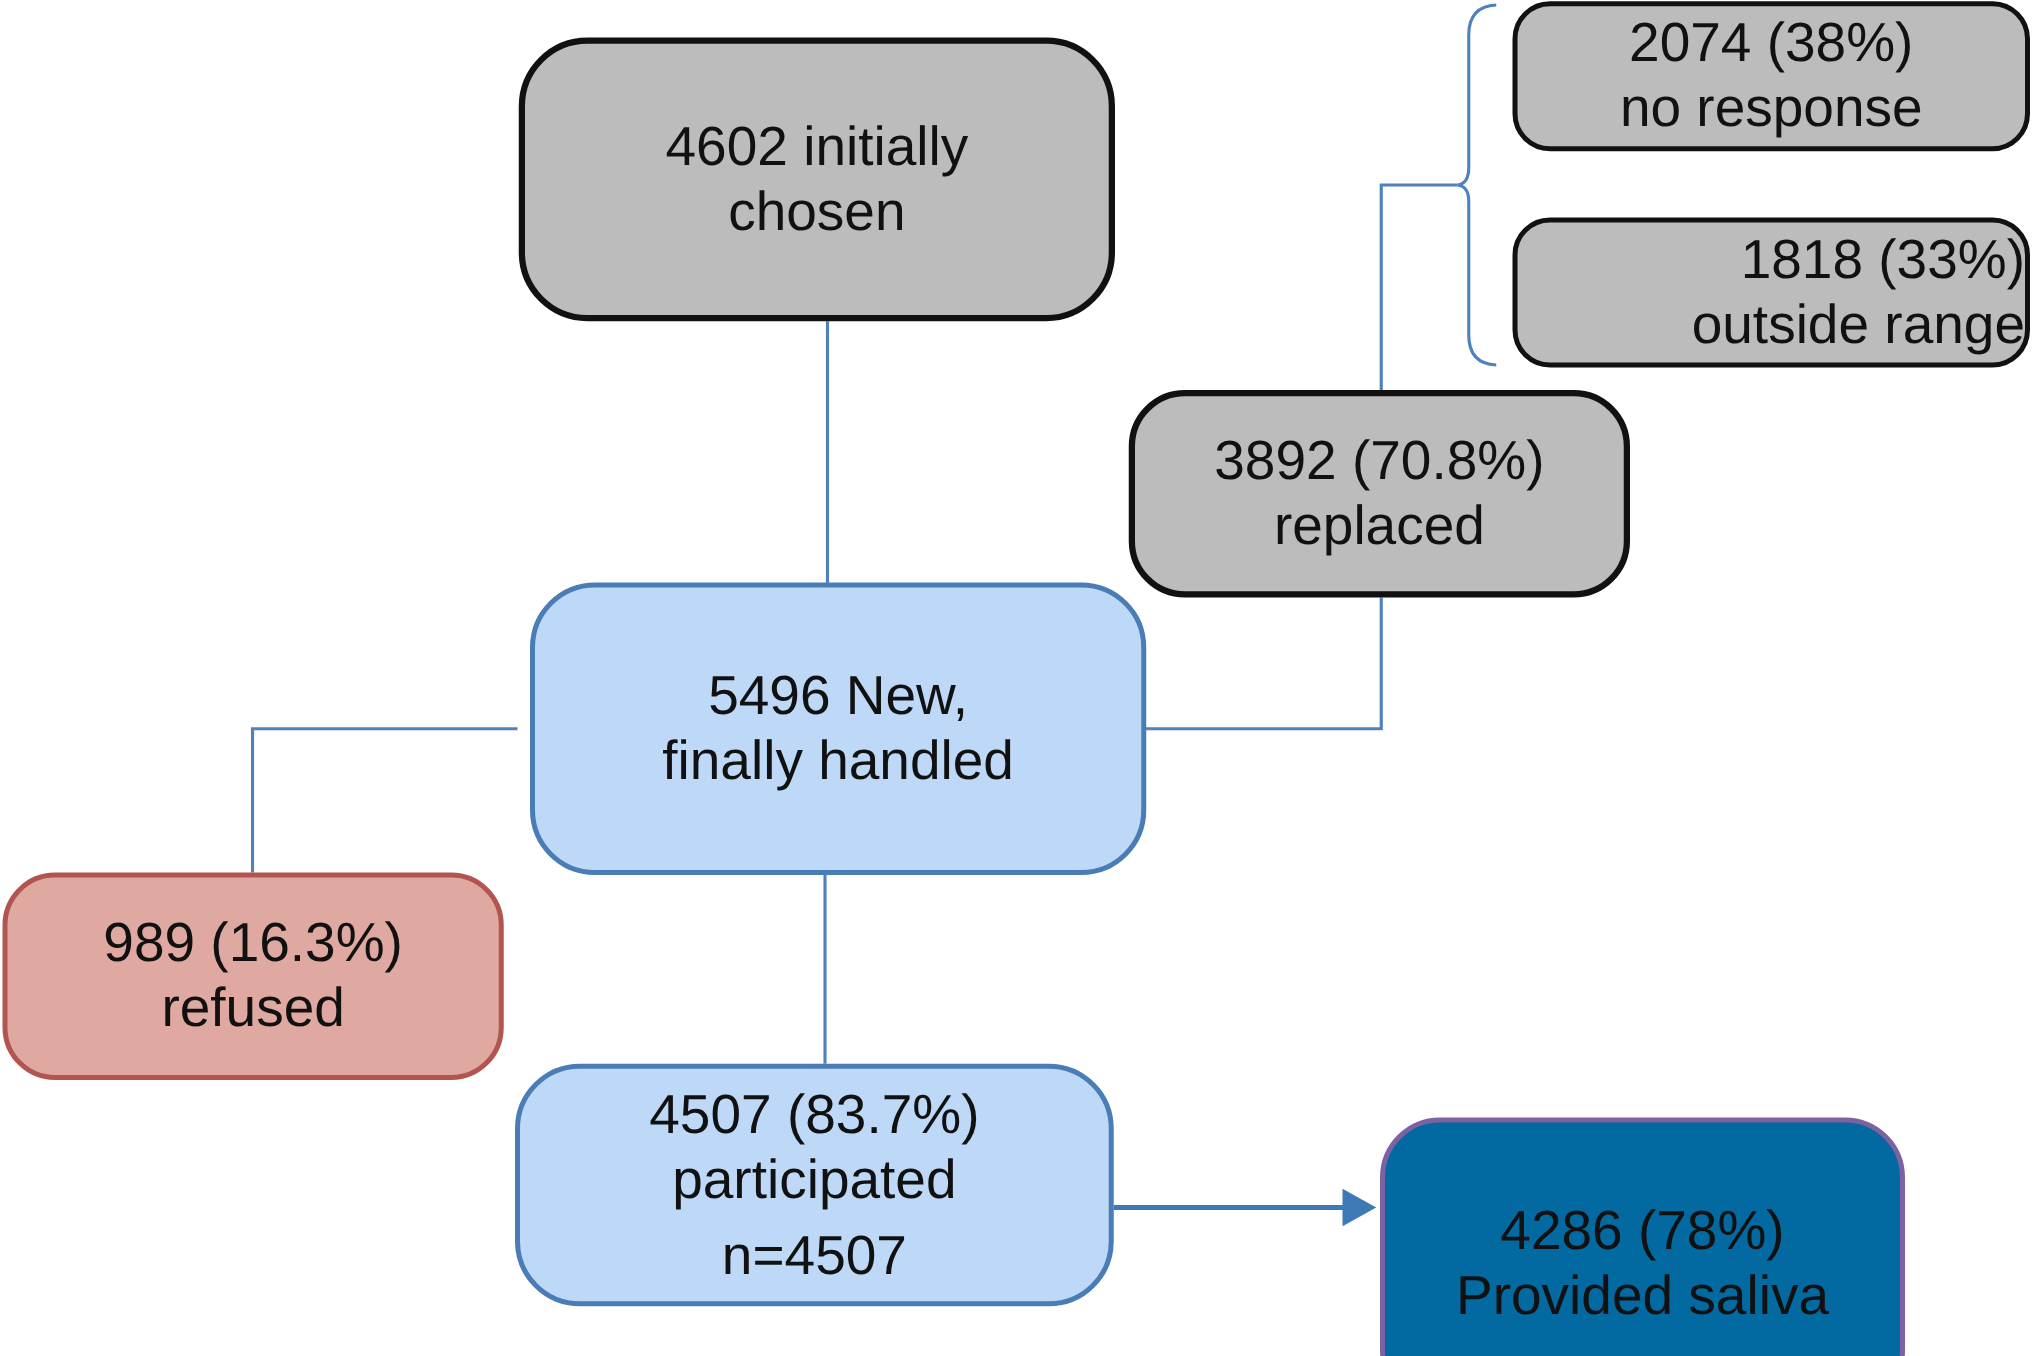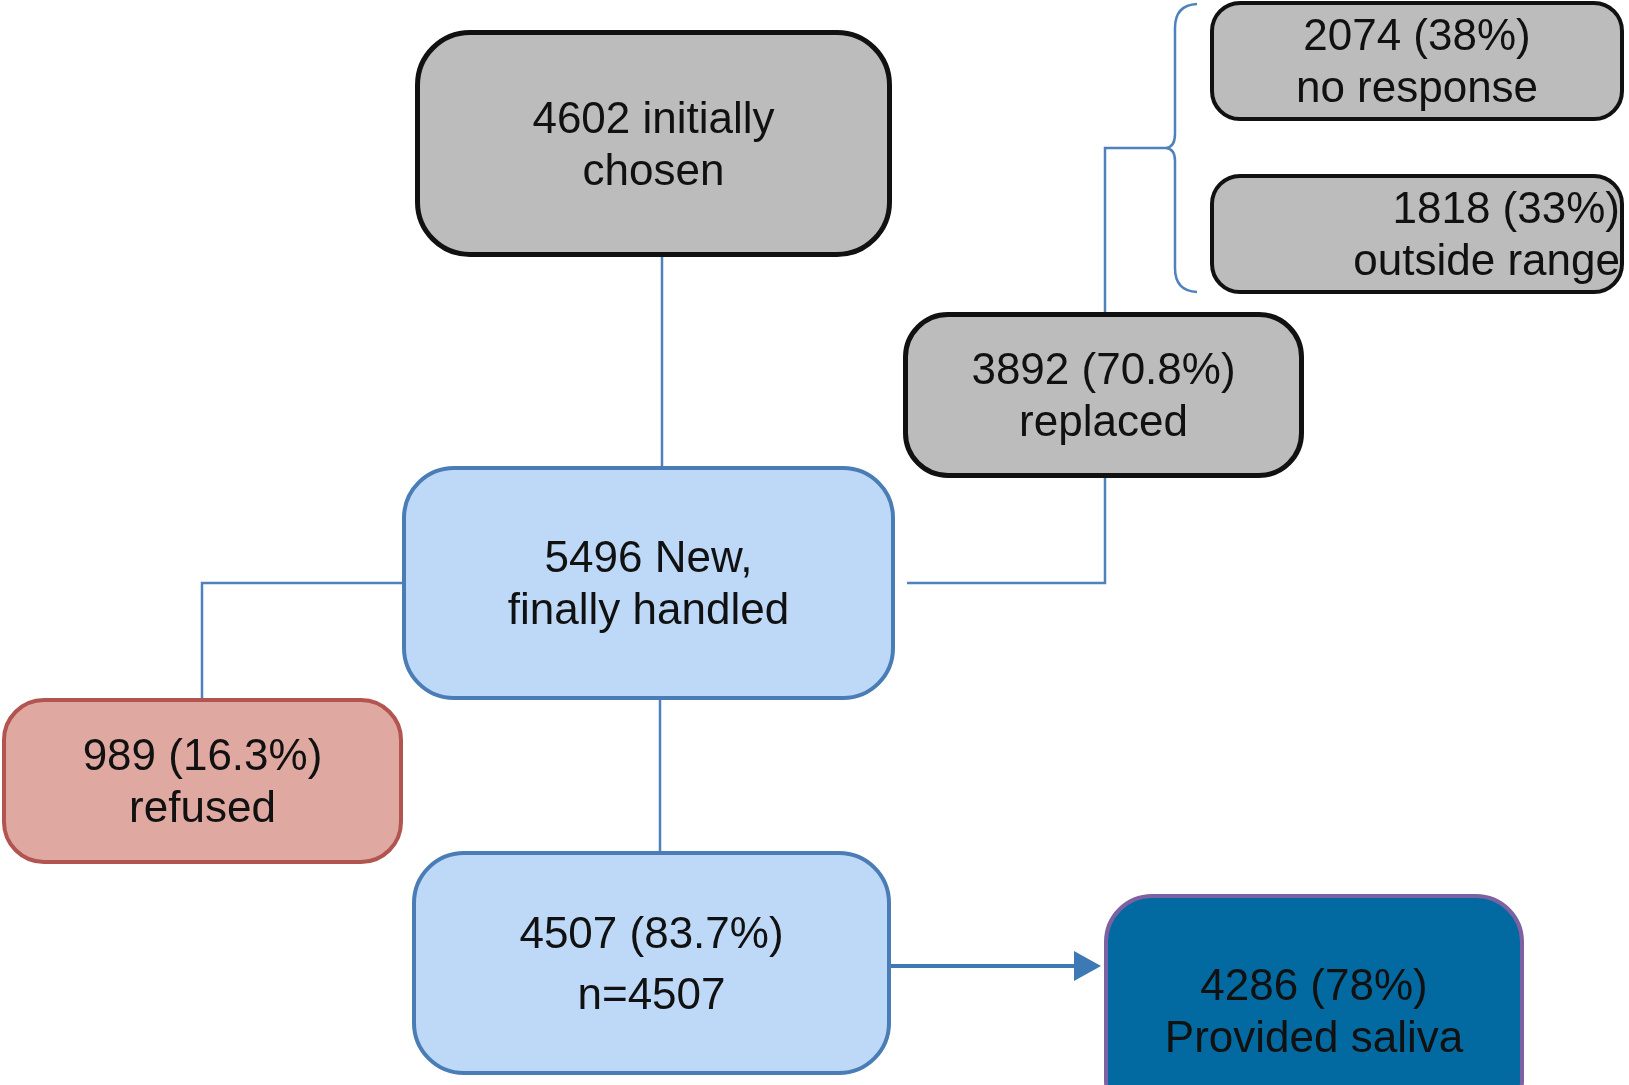--- a/index.html
+++ b/index.html
@@ -52,23 +52,23 @@
   .purple {
     background: #0369a1;
     border: 4px solid #7c62a2;
     margin-top: 44px;
   }
 
   #node-initially-chosen { left: 415px; top: 30px;  width: 477px; height: 227px; border-radius: 55px; }
   #node-no-response      { left: 1210px; top: 1px;  width: 414px; height: 120px; border-radius: 30px; border-width: 4px; }
   #node-outside-range    { left: 1210px; top: 174px; width: 414px; height: 120px; border-radius: 30px; border-width: 4px; align-items: flex-end; }
   #node-replaced         { left: 903px; top: 312px; width: 401px; height: 166px; border-radius: 45px; border-width: 5px; }
-  #node-finally-handled  { left: 402px; top: 466px; width: 493px; height: 234px; border-radius: 52px; align-items: center; }
+  #node-finally-handled  { left: 424px; top: 466px; width: 493px; height: 234px; border-radius: 52px; align-items: center; }
   #node-refused          { left: 2px;   top: 698px; width: 401px; height: 166px; border-radius: 42px; }
-  #node-participated     { left: 412px; top: 851px; width: 479px; height: 224px; border-radius: 52px; }
+  #node-participated     { left: 412px; top: 851px; width: 479px; height: 194px; border-radius: 52px; }
   #node-provided-saliva  { left: 1104px; top: 850px; width: 420px; height: 234px; border-radius: 48px; }
 
   #node-participated .tline.extra-gap { margin-top: 9px; }
 </style>
 </head>
 <body>
 
 <div id="canvas">
 
   <svg id="connector-layer" viewBox="0 0 1629 1085" xmlns="http://www.w3.org/2000/svg">
@@ -114,20 +114,21 @@
     <div class="tline">finally handled</div>
   </div>
 
   <div id="node-refused" class="node red">
     <div class="tline">989 (16.3%)</div>
     <div class="tline">refused</div>
   </div>
 
   <div id="node-participated" class="node blue">
     <div class="tline">4507 (83.7%)</div>
+    <div class="tline">participated</div>
     <div class="tline extra-gap">n=4507</div>
   </div>
 
   <div id="node-provided-saliva" class="node purple">
     <div class="tline">4286 (78%)</div>
     <div class="tline">Provided saliva</div>
   </div>
 
 </div>
 

